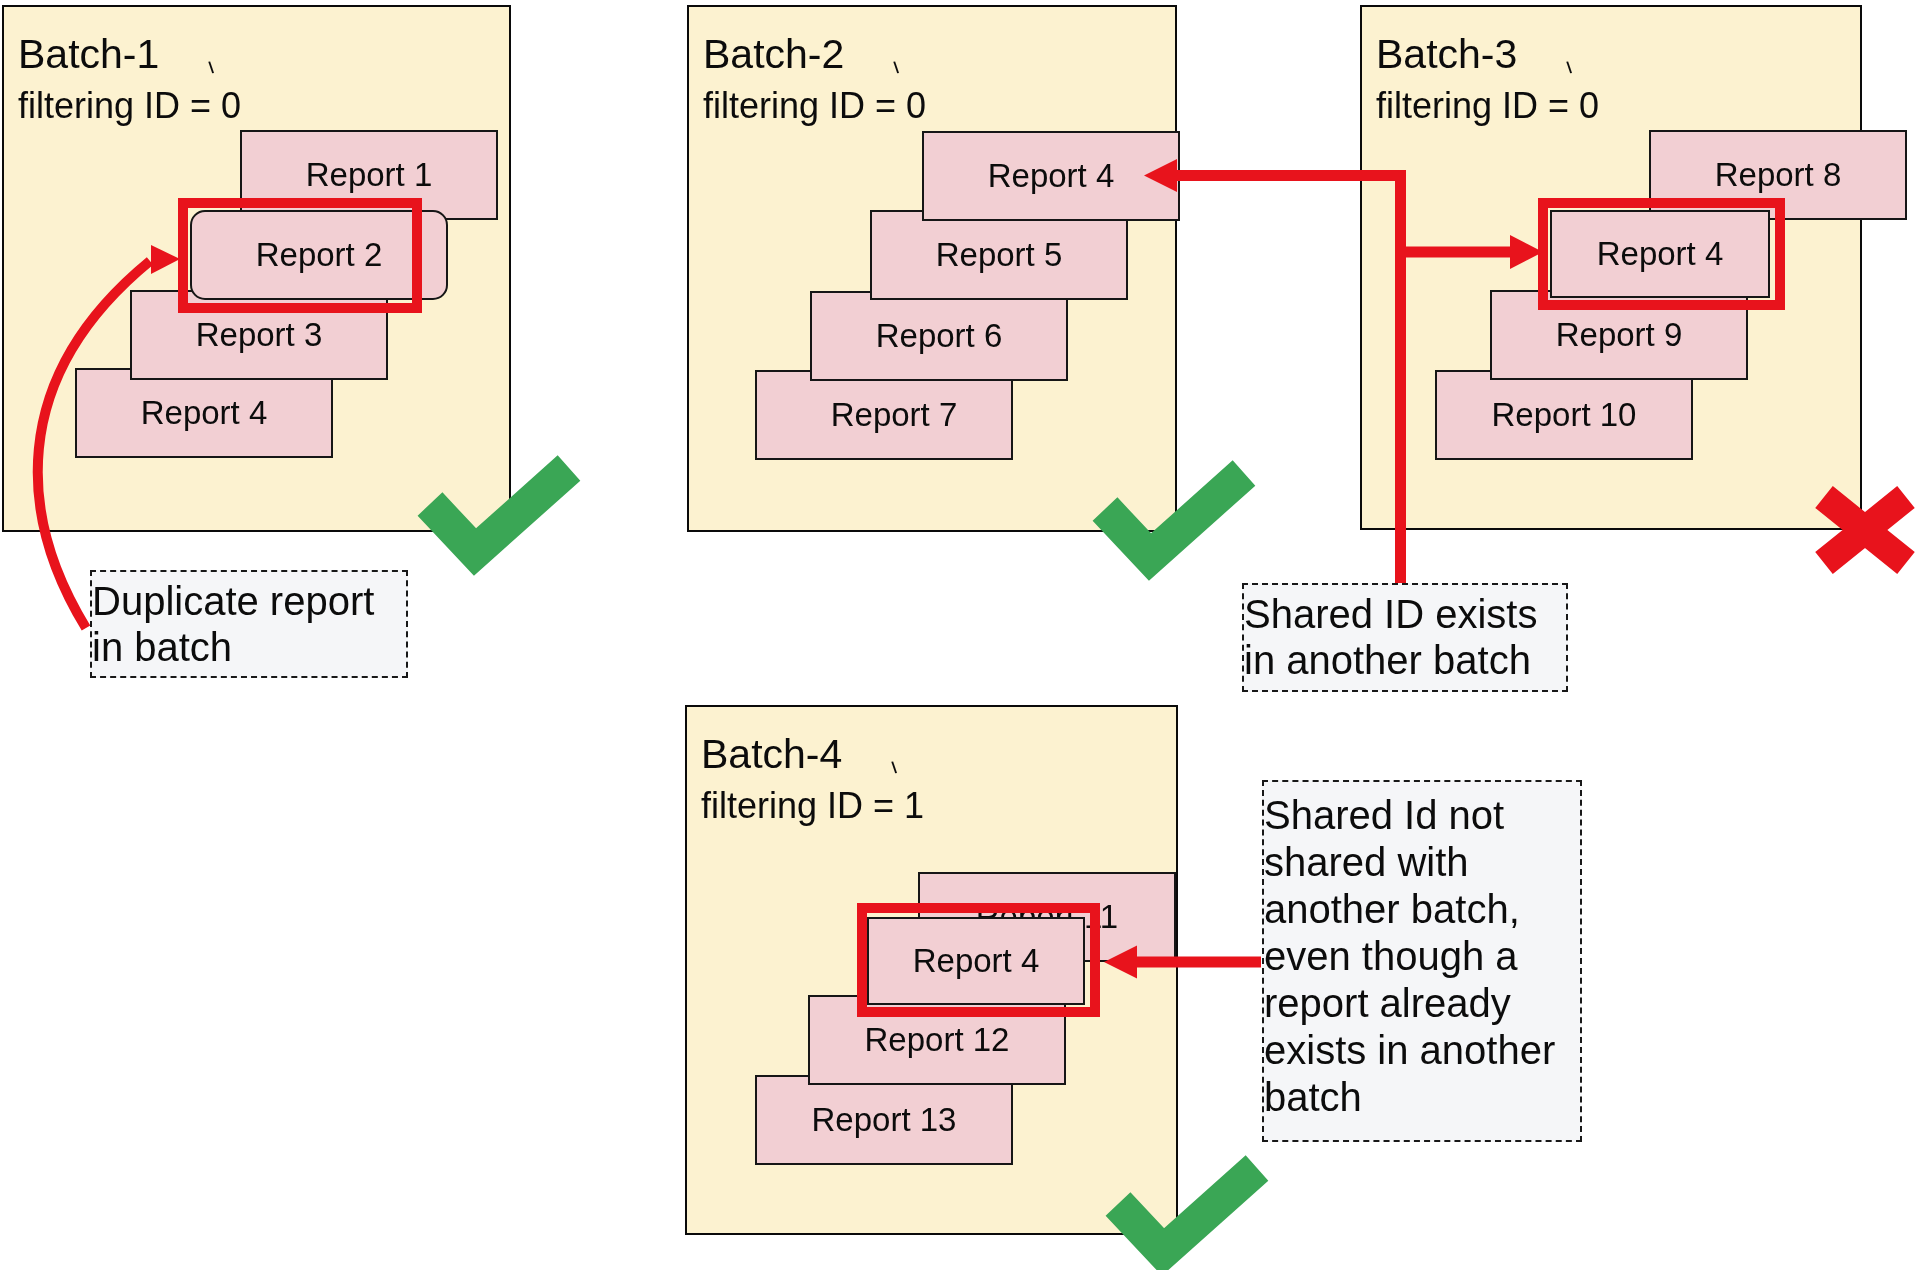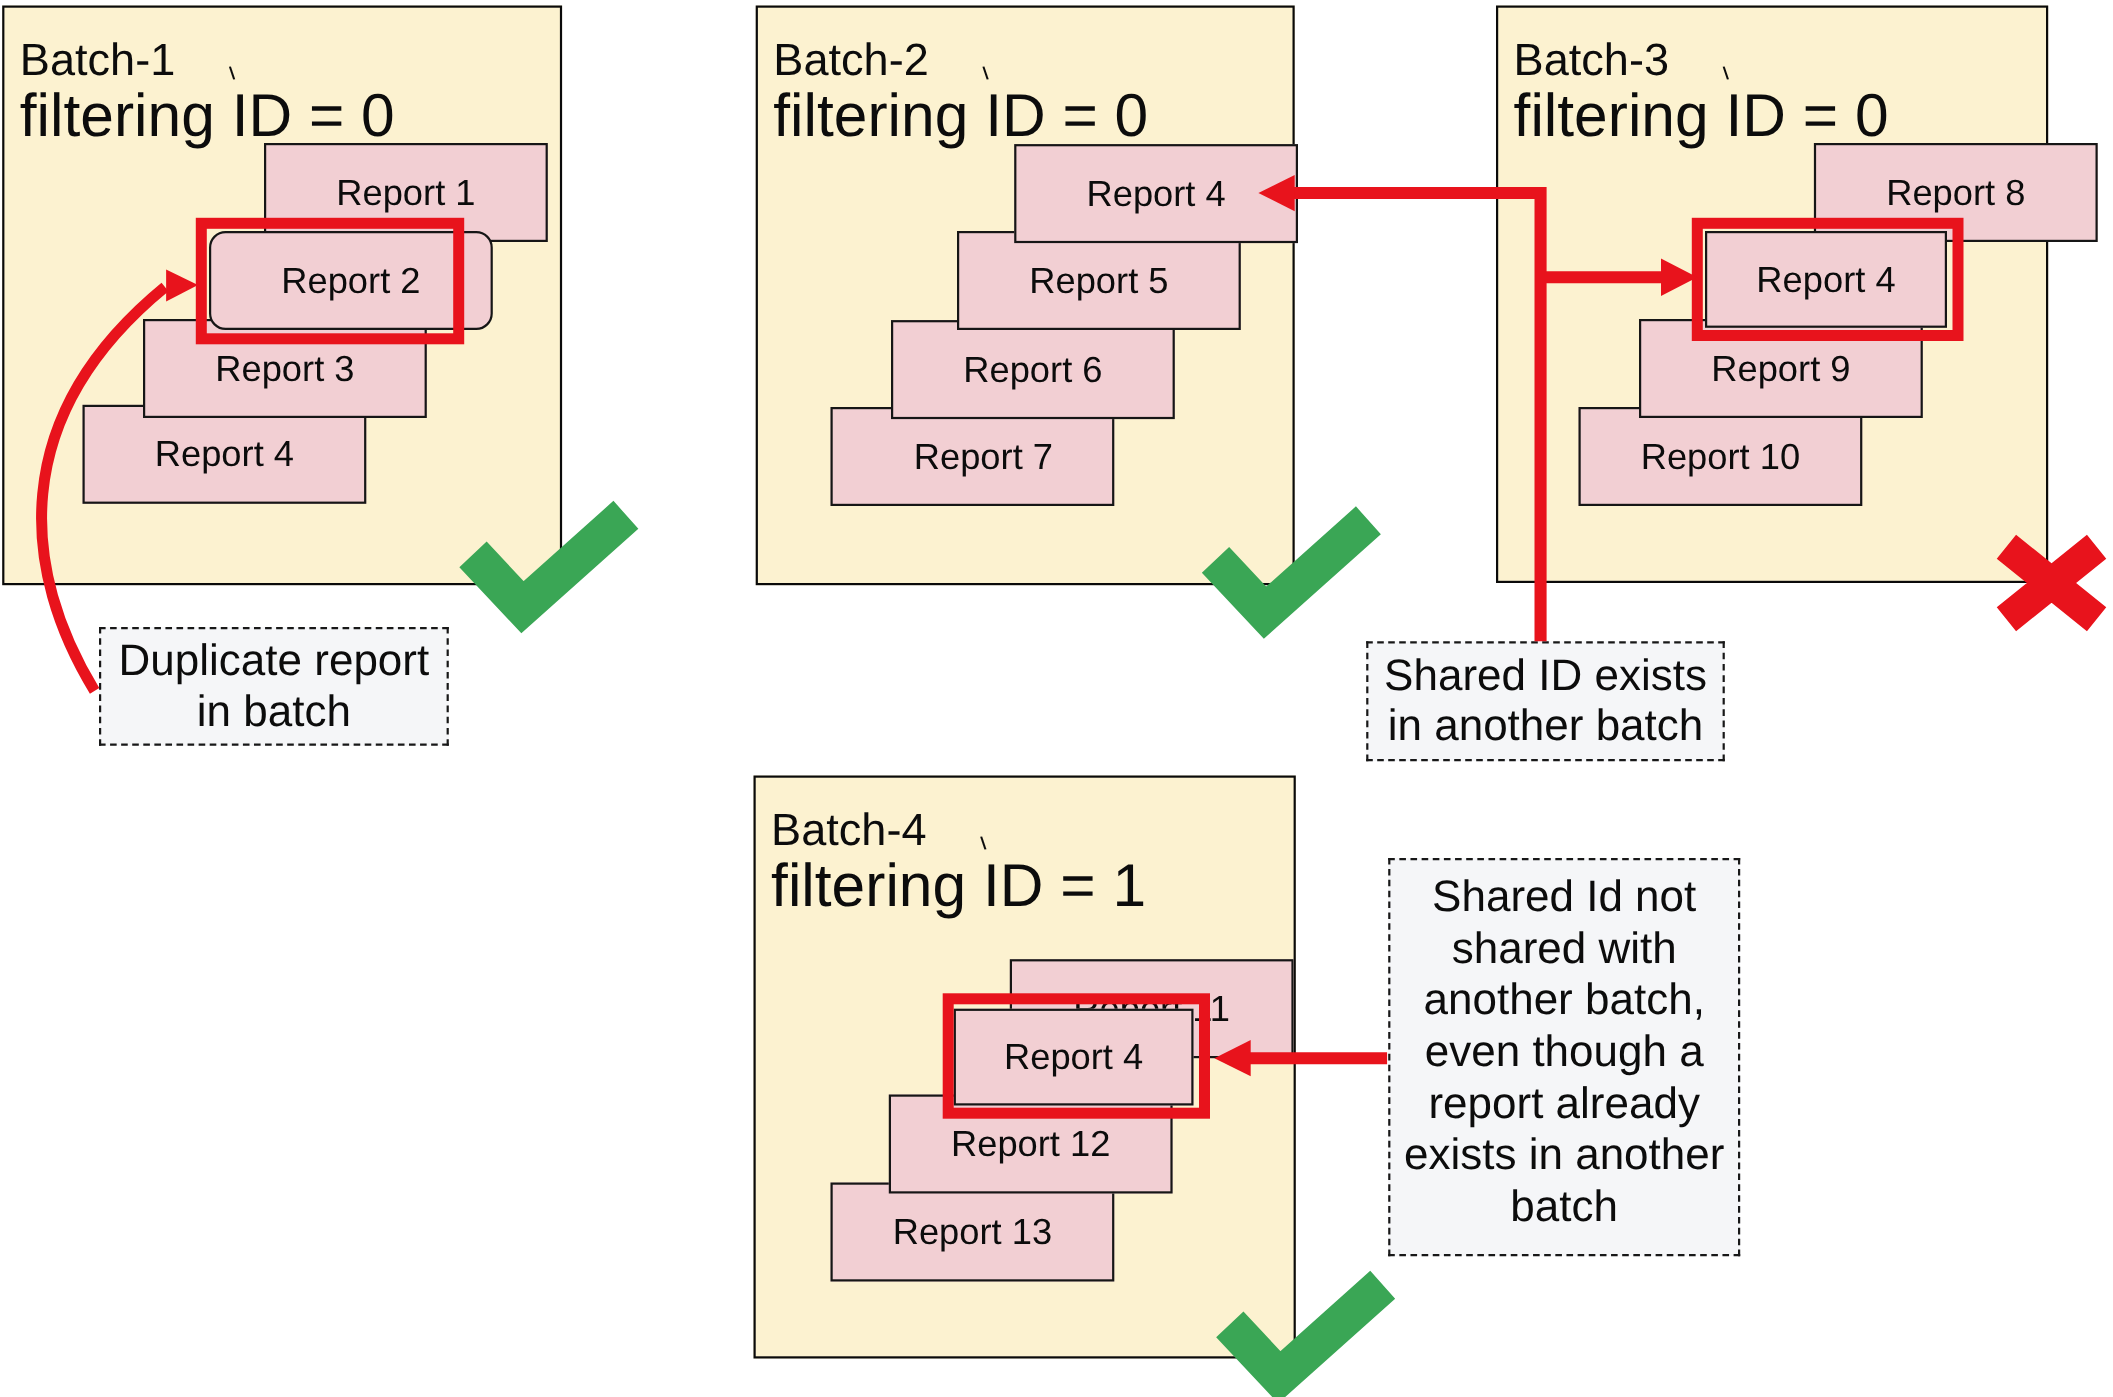--- a/index.html
+++ b/index.html
@@ -1,30 +1,30 @@
 <!DOCTYPE html>
 <html><head>
 <meta charset="utf-8">
 <style>
   html,body{margin:0;padding:0;background:#ffffff;}
   body{font-family:"Liberation Sans","DejaVu Sans",sans-serif;color:#0c0c0c;overflow:hidden;}
   #canvas{position:relative;width:1921px;height:1270px;background:#ffffff;}
 
   .batch{position:absolute;background:#FCF2D0;border:2px solid #0a0a0a;box-sizing:border-box;z-index:1;}
   .batch-title{position:absolute;left:14px;top:22px;font-size:41px;line-height:51px;white-space:nowrap;}
-  .batch-sub{position:absolute;left:14px;top:73px;font-size:55px;line-height:51px;white-space:nowrap;}
+  .batch-sub{position:absolute;left:14px;top:73px;font-size:36px;line-height:51px;white-space:nowrap;}
   .tick{position:absolute;left:205px;top:52px;font-size:16px;font-weight:bold;transform:rotate(-8deg);}
 
   .report{position:absolute;width:258px;height:90px;background:#F2CFD3;border:2px solid #161616;
           box-sizing:border-box;display:flex;align-items:center;justify-content:center;
           font-size:33px;white-space:nowrap;}
   .hl{position:absolute;border:10px solid #E8131C;box-sizing:border-box;background:transparent;}
 
   .ann{position:absolute;background:#F5F6F8;border:2px dashed #181818;box-sizing:border-box;
-       font-size:40px;line-height:46px;text-align:center;white-space:pre-line;z-index:5;}
+       font-size:40px;line-height:46px;white-space:pre-line;z-index:5;}
 
   .overlay{position:absolute;left:0;top:0;z-index:60;pointer-events:none;}
 </style>
 </head>
 <body>
 
 <div id="canvas">
 
   <div class="batch" style="left:2px;top:5px;width:509px;height:527px;">
     <div class="batch-title">Batch-1</div>

